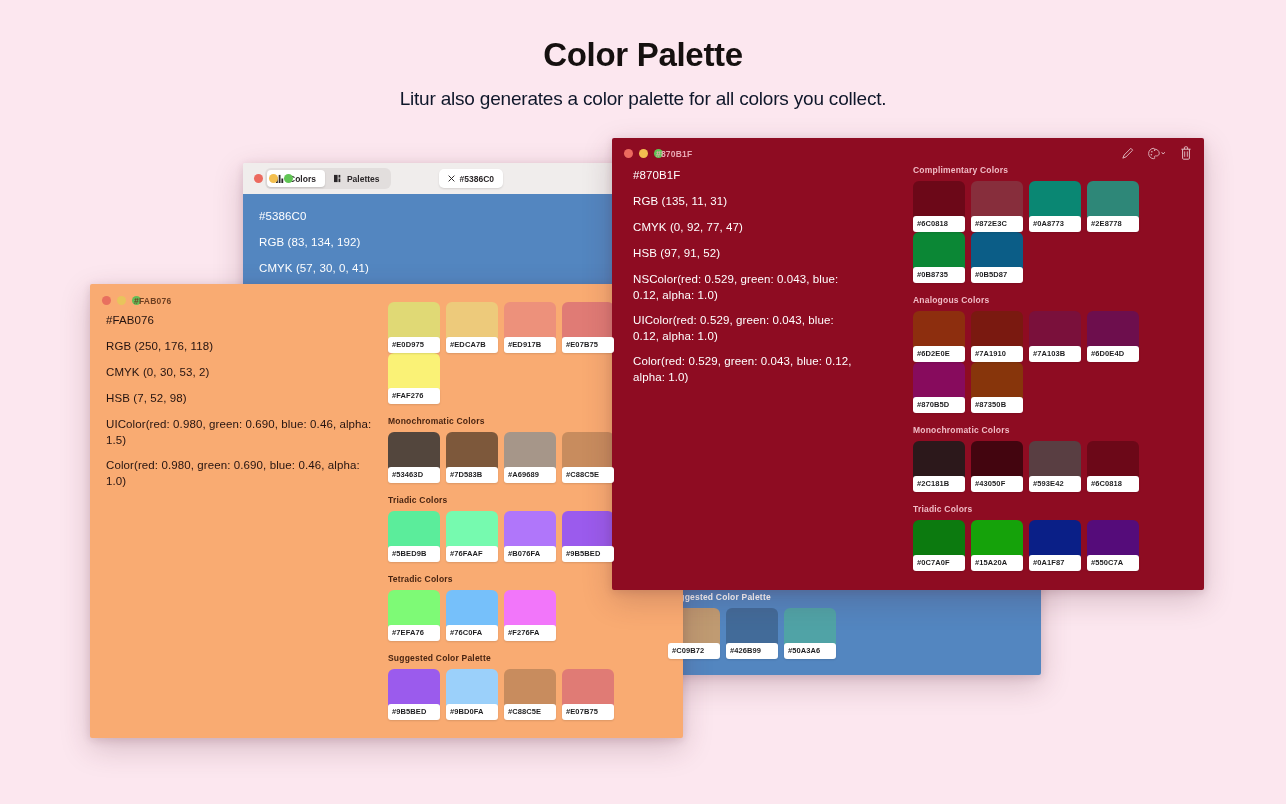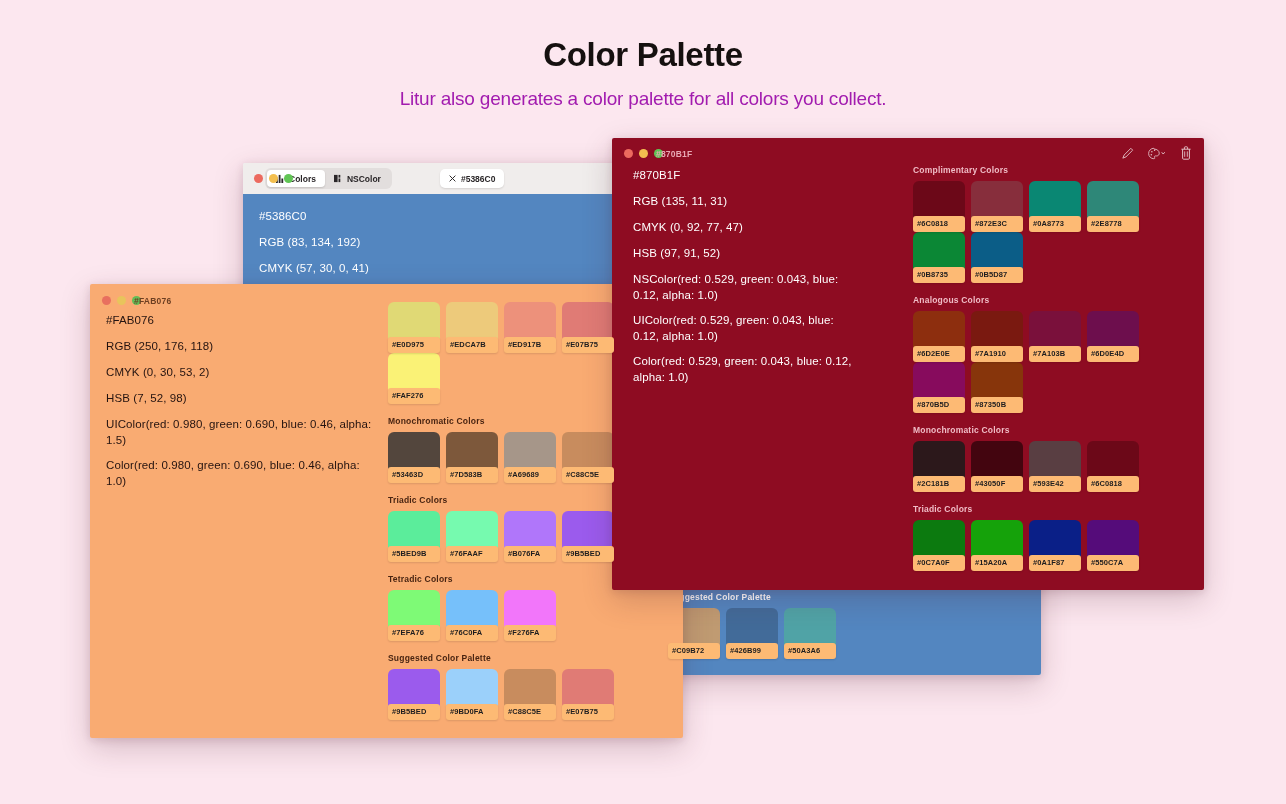--- a/index.html
+++ b/index.html
@@ -14,21 +14,21 @@
   
   .page-title {
     position: absolute; top: 36px; left: 0; width: 100%;
     text-align: center;
     font-size: 33px; font-weight: bold; color: #15100f;
     letter-spacing: -0.3px;
   }
   .page-sub {
     position: absolute; top: 88px; left: 0; width: 100%;
     text-align: center;
-    font-size: 19px; color: #a21caf; letter-spacing: -0.2px;
+    font-size: 19px; color: #0f172a; letter-spacing: -0.2px;
   }
 
   
   .win {
     position: absolute;
     border-radius: 2px;
     overflow: hidden;
     box-shadow: 0 10px 30px rgba(80,30,50,.22), 0 2px 8px rgba(80,30,50,.14);
   }
 
@@ -47,21 +47,21 @@
   .info { position: absolute; }
   .info .line { font-size: 11.5px; line-height: 16px; margin-bottom: 10px; letter-spacing: .1px; }
   .info .line.wrap { margin-bottom: 9px; }
 
   
   .sect-title { font-size: 8.5px; font-weight: bold; letter-spacing: .2px; margin-bottom: 6px; }
   .row { display: flex; flex-wrap: wrap; gap: 0; margin-bottom: 12px; }
   .sw { width: 58px; margin-right: 0; position: relative; }
   .sw .chip { width: 52px; height: 38px; border-radius: 6px 6px 3px 3px; }
   .sw .tag {
-    background: #fdba74; color: #1d1d1f;
+    background: #ffffff; color: #1d1d1f;
     font-size: 7.5px; font-weight: bold; letter-spacing: .1px;
     border-radius: 3px; padding: 3px 4px 4px 4px;
     width: 52px; text-align: left;
     box-shadow: 0 1px 2px rgba(0,0,0,.12);
     margin-top: -3px; position: relative; z-index: 2;
     white-space: nowrap; overflow: hidden;
   }
 
   
   #win-blue { left: 243px; top: 163px; width: 798px; height: 512px; background: #f3f1f0; }
@@ -130,21 +130,21 @@
             <rect x="6" y="5" width="2" height="5" fill="#2a2628"></rect>
           </svg>
           <span>Colors</span>
         </div>
         <div class="tab">
           <svg width="9" height="9" viewBox="0 0 10 10">
             <rect x="0" y="1" width="4" height="8" fill="#2a2628"></rect>
             <rect x="5" y="1" width="2" height="3" fill="#2a2628"></rect>
             <rect x="5" y="5" width="2" height="4" fill="#2a2628"></rect>
           </svg>
-          <span>NSColor</span>
+          <span>Palettes</span>
         </div>
       </div>
       <div class="chip-pill">
         <svg width="7" height="7" viewBox="0 0 8 8">
           <path d="M0.7 0.7 L7.3 7.3 M7.3 0.7 L0.7 7.3" stroke="#2a2628" stroke-width="1.1" fill="none"></path>
         </svg>
         <span>#5386C0</span>
       </div>
     </div>
     <div class="body">

